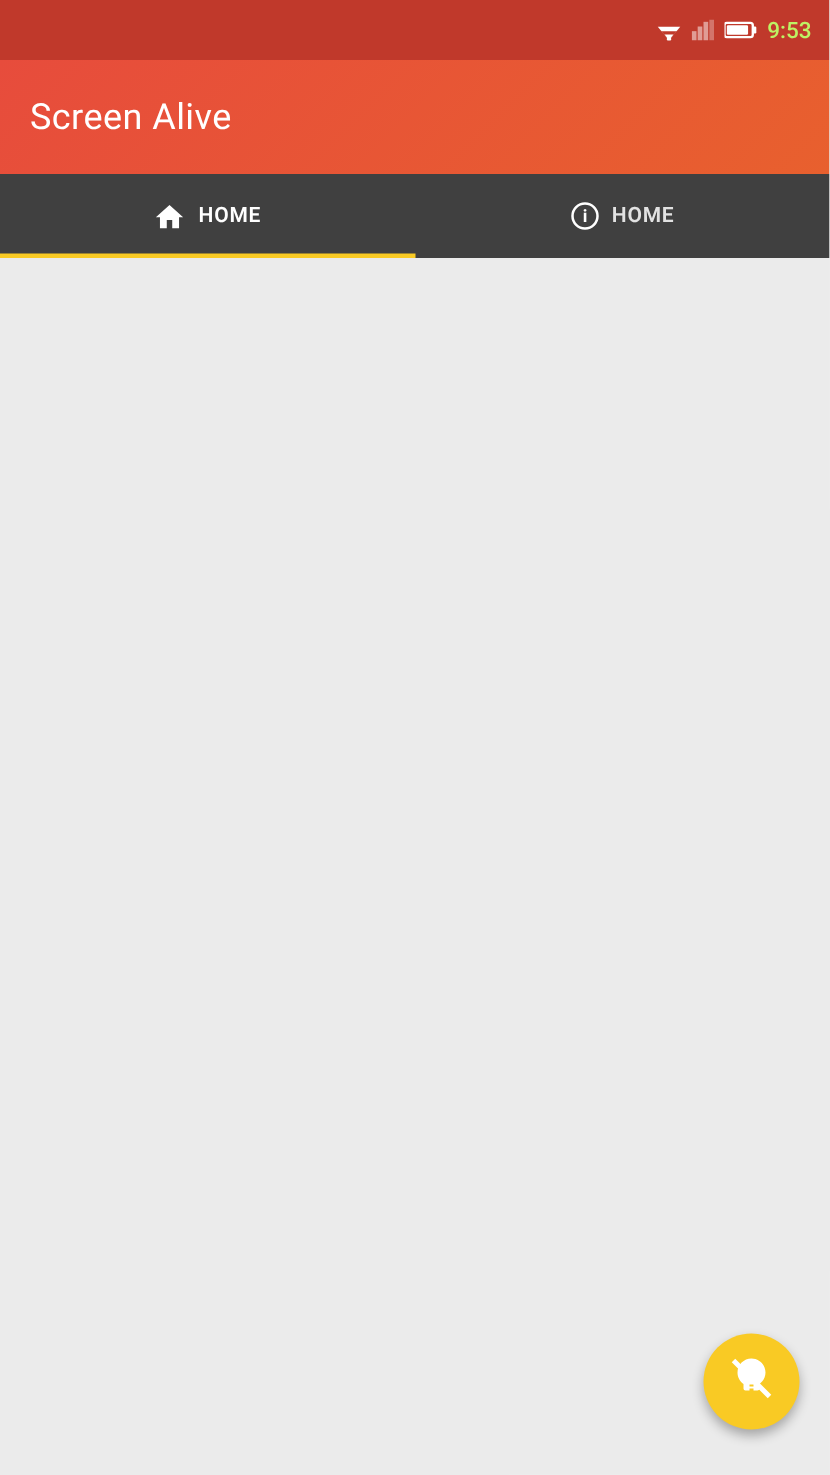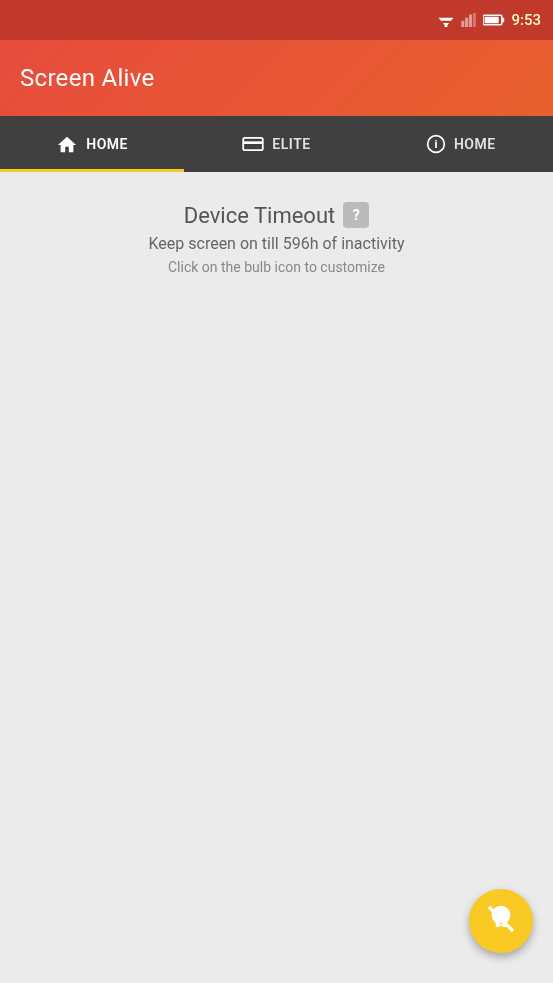--- a/index.html
+++ b/index.html
@@ -27,21 +27,21 @@
       gap: 8px;
     }
 
     .status-bar-icons {
       display: flex;
       align-items: center;
       gap: 6px;
     }
 
     .status-time {
-      color: #fef9c3;
+      color: #bef264;
       font-size: 15px;
       font-weight: 500;
     }
 
     
     .header {
       background: linear-gradient(135deg, #e74c3c 0%, #e8602e 100%);
       height: 76px;
       display: flex;
       align-items: center;
@@ -217,52 +217,33 @@
 
   <div class="nav-tab active">
     <span class="tab-icon">
       <svg width="22" height="20" viewBox="0 0 24 22">
         <path d="M10 20v-6h4v6h5v-8h3L12 3 2 12h3v8z"></path>
       </svg>
     </span>
     <span class="nav-tab-label">HOME</span>
   </div>
 
-  <div class="nav-tab">
-    <span class="tab-icon">
-      <svg width="22" height="16" viewBox="0 0 24 18">
-        <rect x="1" y="2" width="22" height="14" rx="2" fill="none" stroke="white" stroke-width="2"></rect>
-        <rect x="1" y="6" width="22" height="3" fill="white"></rect>
-      </svg>
-    </span>
-    <span class="nav-tab-label">ELITE</span>
-  </div>
 
   <div class="nav-tab">
     <span class="tab-icon">
       <svg width="20" height="20" viewBox="0 0 24 24">
         <circle cx="12" cy="12" r="10" fill="none" stroke="white" stroke-width="2"></circle>
         <text x="12" y="17" text-anchor="middle" font-size="14" font-weight="bold" fill="white">i</text>
       </svg>
     </span>
     <span class="nav-tab-label">HOME</span>
   </div>
 </div>
 
 <div class="main-content">
-  <div class="device-timeout-section">
-    <div class="device-timeout-header">
-      <span class="device-timeout-title">Device Timeout</span>
-      <div class="help-icon">
-        <span>?</span>
-      </div>
-    </div>
-    <p class="device-timeout-subtitle">Keep screen on till 596h of inactivity</p>
-    <p class="device-timeout-hint">Click on the bulb icon to customize</p>
-  </div>
 
   <div class="fab">
     <span>
       <svg width="32" height="32" viewBox="0 0 24 24" fill="white">
 
         <path d="M12 2C8.13 2 5 5.13 5 9c0 2.38 1.19 4.47 3 5.74V17c0 .55.45 1 1 1h6c.55 0 1-.45 1-1v-2.26c1.81-1.27 3-3.36 3-5.74 0-3.87-3.13-7-7-7zm-1 14v-1h2v1h-2zm0 2v-1h2v1h-2z"></path>
 
         <line x1="3" y1="3" x2="21" y2="21" stroke="white" stroke-width="2.5"></line>
       </svg>
     </span>

